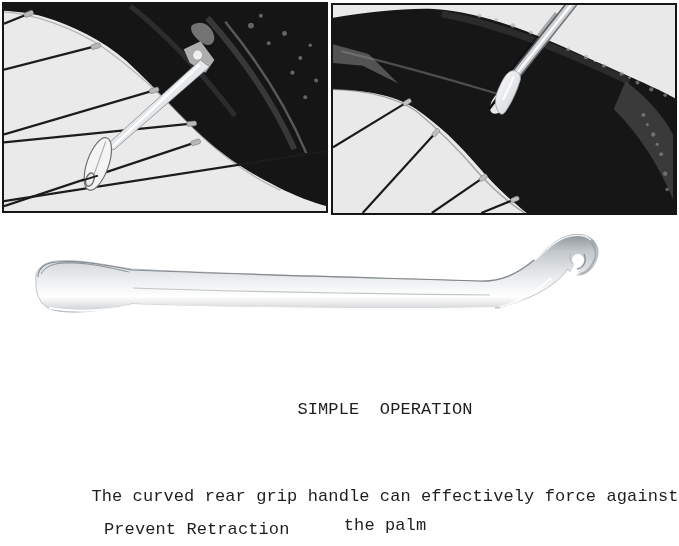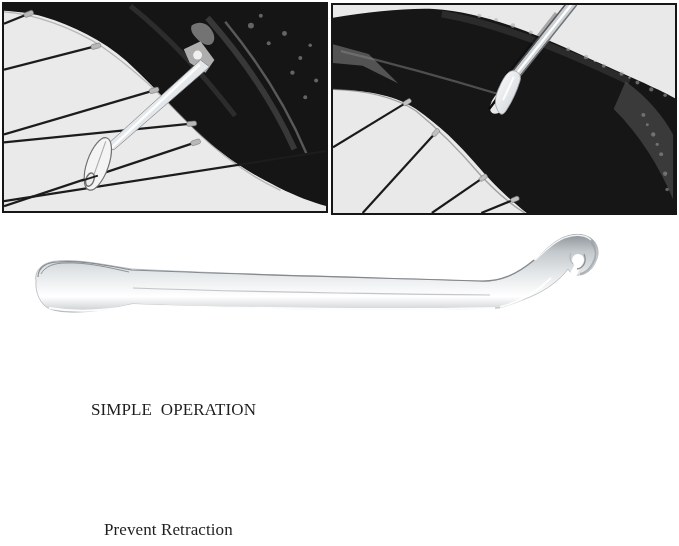--- a/index.html
+++ b/index.html
@@ -1,21 +1,21 @@
 <!DOCTYPE html>
 <html><head>
 <meta charset="utf-8">
 <style>
   html,body{margin:0;padding:0;background:#ffffff;}
   .canvas{
     position:relative;
     width:679px;height:546px;
     background:#ffffff;
     overflow:hidden;
-    font-family:Liberation Serif, serif;
+    font-family:Liberation Mono, monospace;
     text-align:center;
   }
   .photo{
     position:absolute;
     border:2px solid #161616;
     box-sizing:border-box;
     background:#e9e9e9;
   }
   .photo svg{display:block;width:100%;height:100%;}
   .photo-left{left:2px;top:2px;width:326px;height:211px;}
@@ -200,20 +200,21 @@
       <path d="M16,42 C20,34 30,31 40,31 C62,30 86,36 104,40" stroke="#6e7377" stroke-width="1" fill="none" opacity="0.7"></path>
       <path d="M108,56 C225,60 360,62 465,63" stroke="#b4b9bd" stroke-width="1.2" fill="none" opacity="0.8"></path>
       <path d="M24,76 C60,82 90,77 108,73 C240,77 380,78 470,76" stroke="#ffffff" stroke-width="2.2" fill="none" opacity="0.95"></path>
       <path d="M475,75 C495,70 512,60 526,46" stroke="#ffffff" stroke-width="2" fill="none" opacity="0.9"></path>
       <path d="M510,28 C520,19 531,8 542,5 C551,2 561,3 566,8" stroke="#ffffff" stroke-width="1.4" fill="none" opacity="0.85"></path>
     </svg>
   </div>
 
   <div class="text-block block-1">
     <div class="text-line">SIMPLE  OPERATION</div>
+    <div class="text-line">The curved rear grip handle can effectively force against the palm</div>
     
   </div>
 
   <div class="text-block block-2">
     <div class="text-line">Prevent Retraction</div>
     
     
   </div>
 
 </div>

